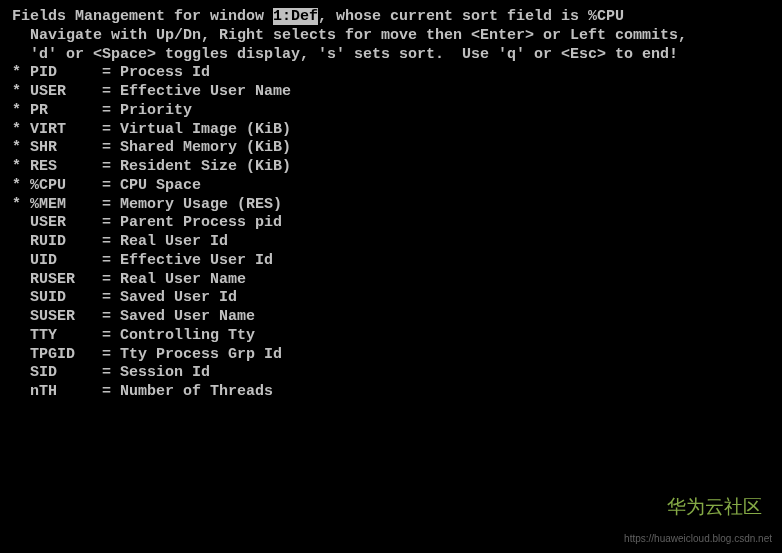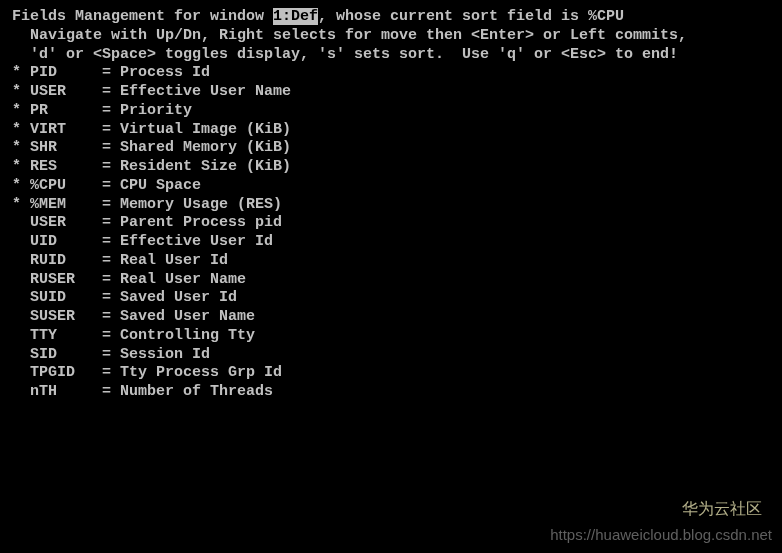--- a/index.html
+++ b/index.html
@@ -26,34 +26,34 @@
   .row {
     white-space: pre;
   }
   .mark { display:inline-block; width: 2ch; }
   .name { display:inline-block; width: 8ch; }
   .eq   { display:inline-block; width: 2ch; }
   .watermark1 {
     position: absolute;
     right: 20px;
     bottom: 34px;
-    color: #fef9c3;
+    color: #bef264;
     font-family: Arial, sans-serif;
     font-weight: normal;
-    font-size: 16px;
+    font-size: 19px;
     opacity: 0.7;
   }
   .watermark2 {
     position: absolute;
     right: 10px;
     bottom: 8px;
     color: #888;
     font-family: Arial, sans-serif;
     font-weight: normal;
-    font-size: 15px;
+    font-size: 10px;
     opacity: 0.7;
   }
 </style>
 </head>
 <body>
 
 <div class="header">
   <div class="row"><span>Fields Management for window </span><span class="inv">1:Def</span><span>, whose current sort field is %CPU</span></div>
   <div class="row h2">Navigate with Up/Dn, Right selects for move then &lt;Enter&gt; or Left commits,</div>
   <div class="row h2">'d' or &lt;Space&gt; toggles display, 's' sets sort.  Use 'q' or &lt;Esc&gt; to end!</div>
@@ -62,28 +62,28 @@
 <div id="field-list">
     <div class="row"><span class="mark">* </span><span class="name">PID</span><span class="eq">= </span><span>Process Id</span></div>
     <div class="row"><span class="mark">* </span><span class="name">USER</span><span class="eq">= </span><span>Effective User Name</span></div>
     <div class="row"><span class="mark">* </span><span class="name">PR</span><span class="eq">= </span><span>Priority</span></div>
     <div class="row"><span class="mark">* </span><span class="name">VIRT</span><span class="eq">= </span><span>Virtual Image (KiB)</span></div>
     <div class="row"><span class="mark">* </span><span class="name">SHR</span><span class="eq">= </span><span>Shared Memory (KiB)</span></div>
     <div class="row"><span class="mark">* </span><span class="name">RES</span><span class="eq">= </span><span>Resident Size (KiB)</span></div>
     <div class="row"><span class="mark">* </span><span class="name">%CPU</span><span class="eq">= </span><span>CPU Space</span></div>
     <div class="row"><span class="mark">* </span><span class="name">%MEM</span><span class="eq">= </span><span>Memory Usage (RES)</span></div>
     <div class="row"><span class="mark">  </span><span class="name">USER</span><span class="eq">= </span><span>Parent Process pid</span></div>
+    <div class="row"><span class="mark">  </span><span class="name">RUID</span><span class="eq">= </span><span>Real User Id</span></div>
     <div class="row"><span class="mark">  </span><span class="name">UID</span><span class="eq">= </span><span>Effective User Id</span></div>
-    <div class="row"><span class="mark">  </span><span class="name">RUID</span><span class="eq">= </span><span>Real User Id</span></div>
     <div class="row"><span class="mark">  </span><span class="name">RUSER</span><span class="eq">= </span><span>Real User Name</span></div>
     <div class="row"><span class="mark">  </span><span class="name">SUID</span><span class="eq">= </span><span>Saved User Id</span></div>
     <div class="row"><span class="mark">  </span><span class="name">SUSER</span><span class="eq">= </span><span>Saved User Name</span></div>
     <div class="row"><span class="mark">  </span><span class="name">TTY</span><span class="eq">= </span><span>Controlling Tty</span></div>
+    <div class="row"><span class="mark">  </span><span class="name">TPGID</span><span class="eq">= </span><span>Tty Process Grp Id</span></div>
     <div class="row"><span class="mark">  </span><span class="name">SID</span><span class="eq">= </span><span>Session Id</span></div>
-    <div class="row"><span class="mark">  </span><span class="name">TPGID</span><span class="eq">= </span><span>Tty Process Grp Id</span></div>
     <div class="row"><span class="mark">  </span><span class="name">nTH</span><span class="eq">= </span><span>Number of Threads</span></div>
   </div>
 
 <div class="row">
   
 </div>
 
 <div class="watermark1">华为云社区</div>
 <div class="watermark2">https://huaweicloud.blog.csdn.net</div>
 

